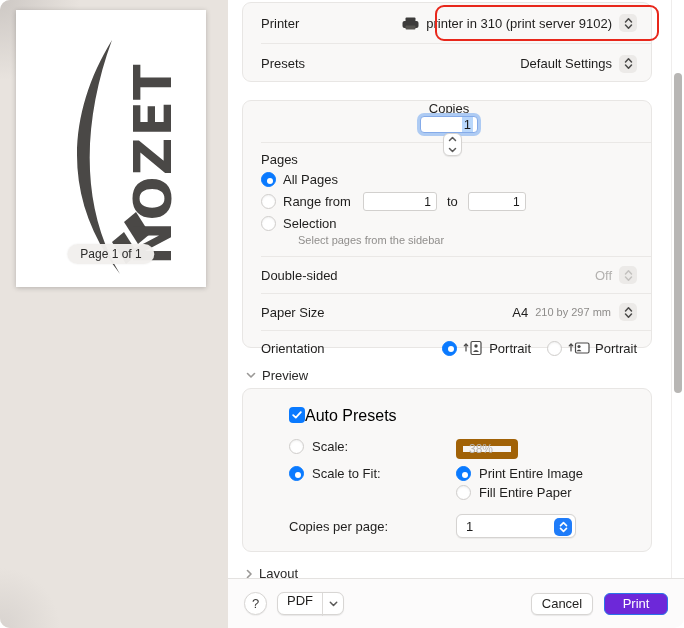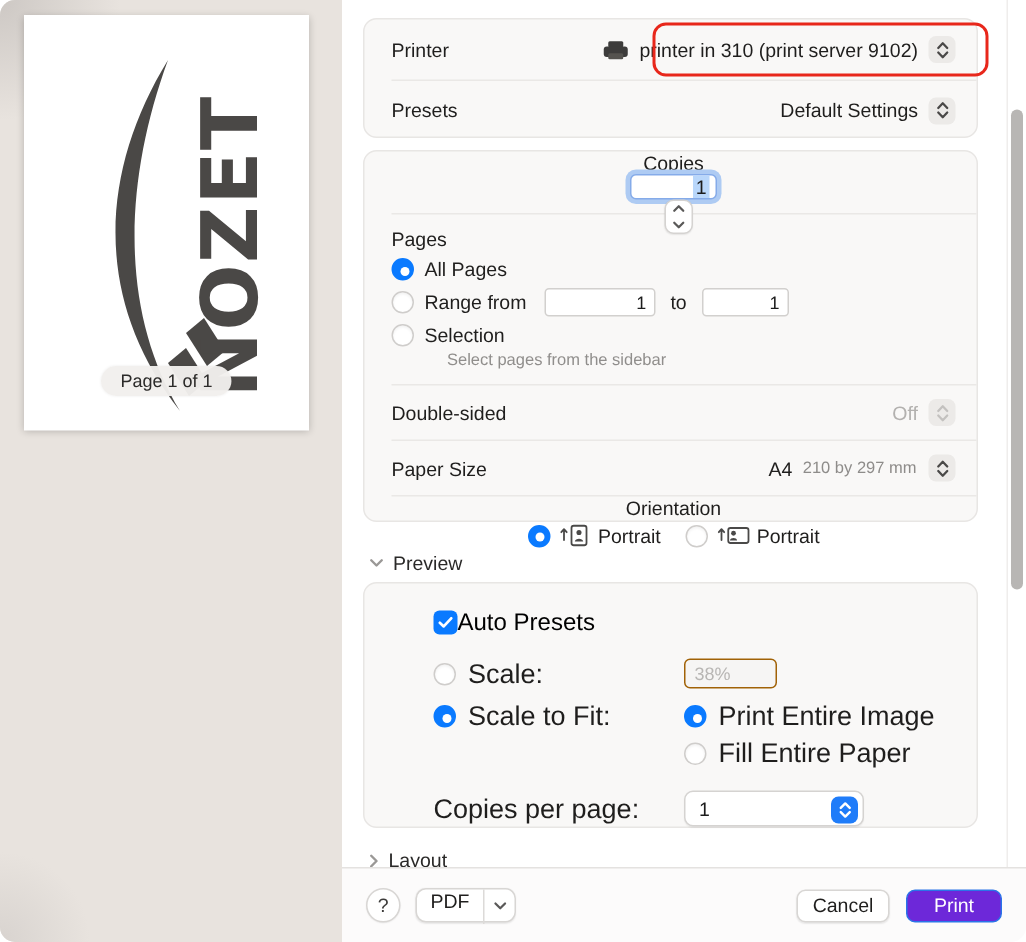--- a/index.html
+++ b/index.html
@@ -16,21 +16,21 @@
     box-shadow:0 1px 5px rgba(0,0,0,.22); }
   .page-preview svg.logo { position:absolute; inset:0; }
   .page-badge { position:absolute; left:50%; bottom:23px; transform:translateX(-50%);
     background:rgba(241,239,237,.96); border-radius:11px; padding:3px 13px; font-size:12px; color:#2b2a29;
     white-space:nowrap; box-shadow:0 0 2px rgba(0,0,0,.08); }
 
   
   .panel { position:absolute; left:228px; top:0; width:456px; height:628px; background:#ffffff; }
   .scroll-area { position:absolute; left:0; top:0; width:456px; height:578px; overflow:hidden; }
   .card { position:absolute; left:14px; width:410px; background:#f9f8f7; border:1px solid #e8e6e4; border-radius:9px; }
-  .card1 { top:12px; height:80px; }
+  .card1 { top:2px; height:80px; }
   .card2 { top:100px; height:248px; }
   .card3 { top:388px; height:164px; }
 
   .row { display:flex; align-items:center; padding:0 14px 0 18px; }
   .sep { border-top:1px solid #eae8e6; margin-left:18px; }
   .lbl { font-size:13px; color:#1f1e1d; }
   .dim { color:#8e8c8a; }
   .spacer { flex:1; }
 
   
@@ -69,22 +69,22 @@
   .orient-group { display:flex; align-items:center; gap:16px; }
   .orient-item { display:flex; align-items:center; gap:5px; }
   .orient-item .txt { font-size:13px; color:#1f1e1d; }
 
   
   .disclosure { position:absolute; left:18px; display:flex; align-items:center; gap:6px; font-size:13px; color:#2a2928; }
 
   
   .p-row { display:flex; padding-left:46px; padding-right:14px; align-items:flex-start; }
   .p-left { width:167px; display:flex; align-items:center; flex:none; }
-  .p-left .txt, .p-right .txt { font-size:18px; color:#1f1e1d; margin-left:8px; }
-  .scale-input { width:62px; height:20px; border:1px solid #a16207; border-radius:4px; background:#f6f5f4;
+  .p-left .txt, .p-right .txt { font-size:13px; color:#1f1e1d; margin-left:8px; }
+  .scale-input { width:62px; height:20px; border:7px solid #a16207; border-radius:4px; background:#f6f5f4;
     font-size:12px; color:#b8b6b4; padding-left:6px; display:flex; align-items:center; }
   .popup { width:120px; height:24px; background:#fff; border:1px solid #d5d3d1; border-radius:6px; position:relative;
     display:flex; align-items:center; padding-left:9px; font-size:13px; color:#1c1c1c; box-shadow:0 .5px 1px rgba(0,0,0,.06); }
   .popup .blue-badge { position:absolute; right:3px; top:2.5px; width:18px; height:18px; border-radius:5px; background:#1f7cf9;
     display:flex; align-items:center; justify-content:center; }
 
   
   .scrollbar-track { position:absolute; right:0; top:0; width:13px; height:578px; border-left:1px solid #efedec; background:#fff; }
   .scrollbar-thumb { position:absolute; right:2.5px; top:73px; width:8px; height:320px; border-radius:4px; background:#b8b6b4; }
 
@@ -221,21 +221,21 @@
           <span class="lbl dim" style="font-size:11px; margin:0 8px 0 7px;">210 by 297 mm</span>
           <span class="cap-stepper">
             <svg width="9" height="13" viewBox="0 0 9 13">
               <path d="M1.5 5 L4.5 1.8 L7.5 5" fill="none" stroke="#4a4948" stroke-width="1.5" stroke-linecap="round" stroke-linejoin="round"></path>
               <path d="M1.5 8 L4.5 11.2 L7.5 8" fill="none" stroke="#4a4948" stroke-width="1.5" stroke-linecap="round" stroke-linejoin="round"></path>
             </svg>
           </span>
         </div>
         <div class="sep"></div>
 
-        <div class="row" style="height:34px;flex-direction:column;">
+        <div class="row" style="height:34px;">
           <span class="lbl">Orientation</span>
           <span class="spacer"></span>
           <div class="orient-group">
             <div class="orient-item">
               <span class="radio on"></span>
               <svg width="22" height="16" viewBox="0 0 22 16">
                 <path d="M4 11 L4 4 M2.2 5.8 L4 3.8 L5.8 5.8" fill="none" stroke="#4a4948" stroke-width="1.2" stroke-linecap="round" stroke-linejoin="round"></path>
                 <rect x="9" y="1.5" width="10" height="13" rx="1.5" fill="#fff" stroke="#4a4948" stroke-width="1.2"></rect>
                 <circle cx="14" cy="6" r="1.7" fill="#4a4948"></circle>
                 <path d="M11.2 12 C11.6 9.6 16.4 9.6 16.8 12 Z" fill="#4a4948"></path>

